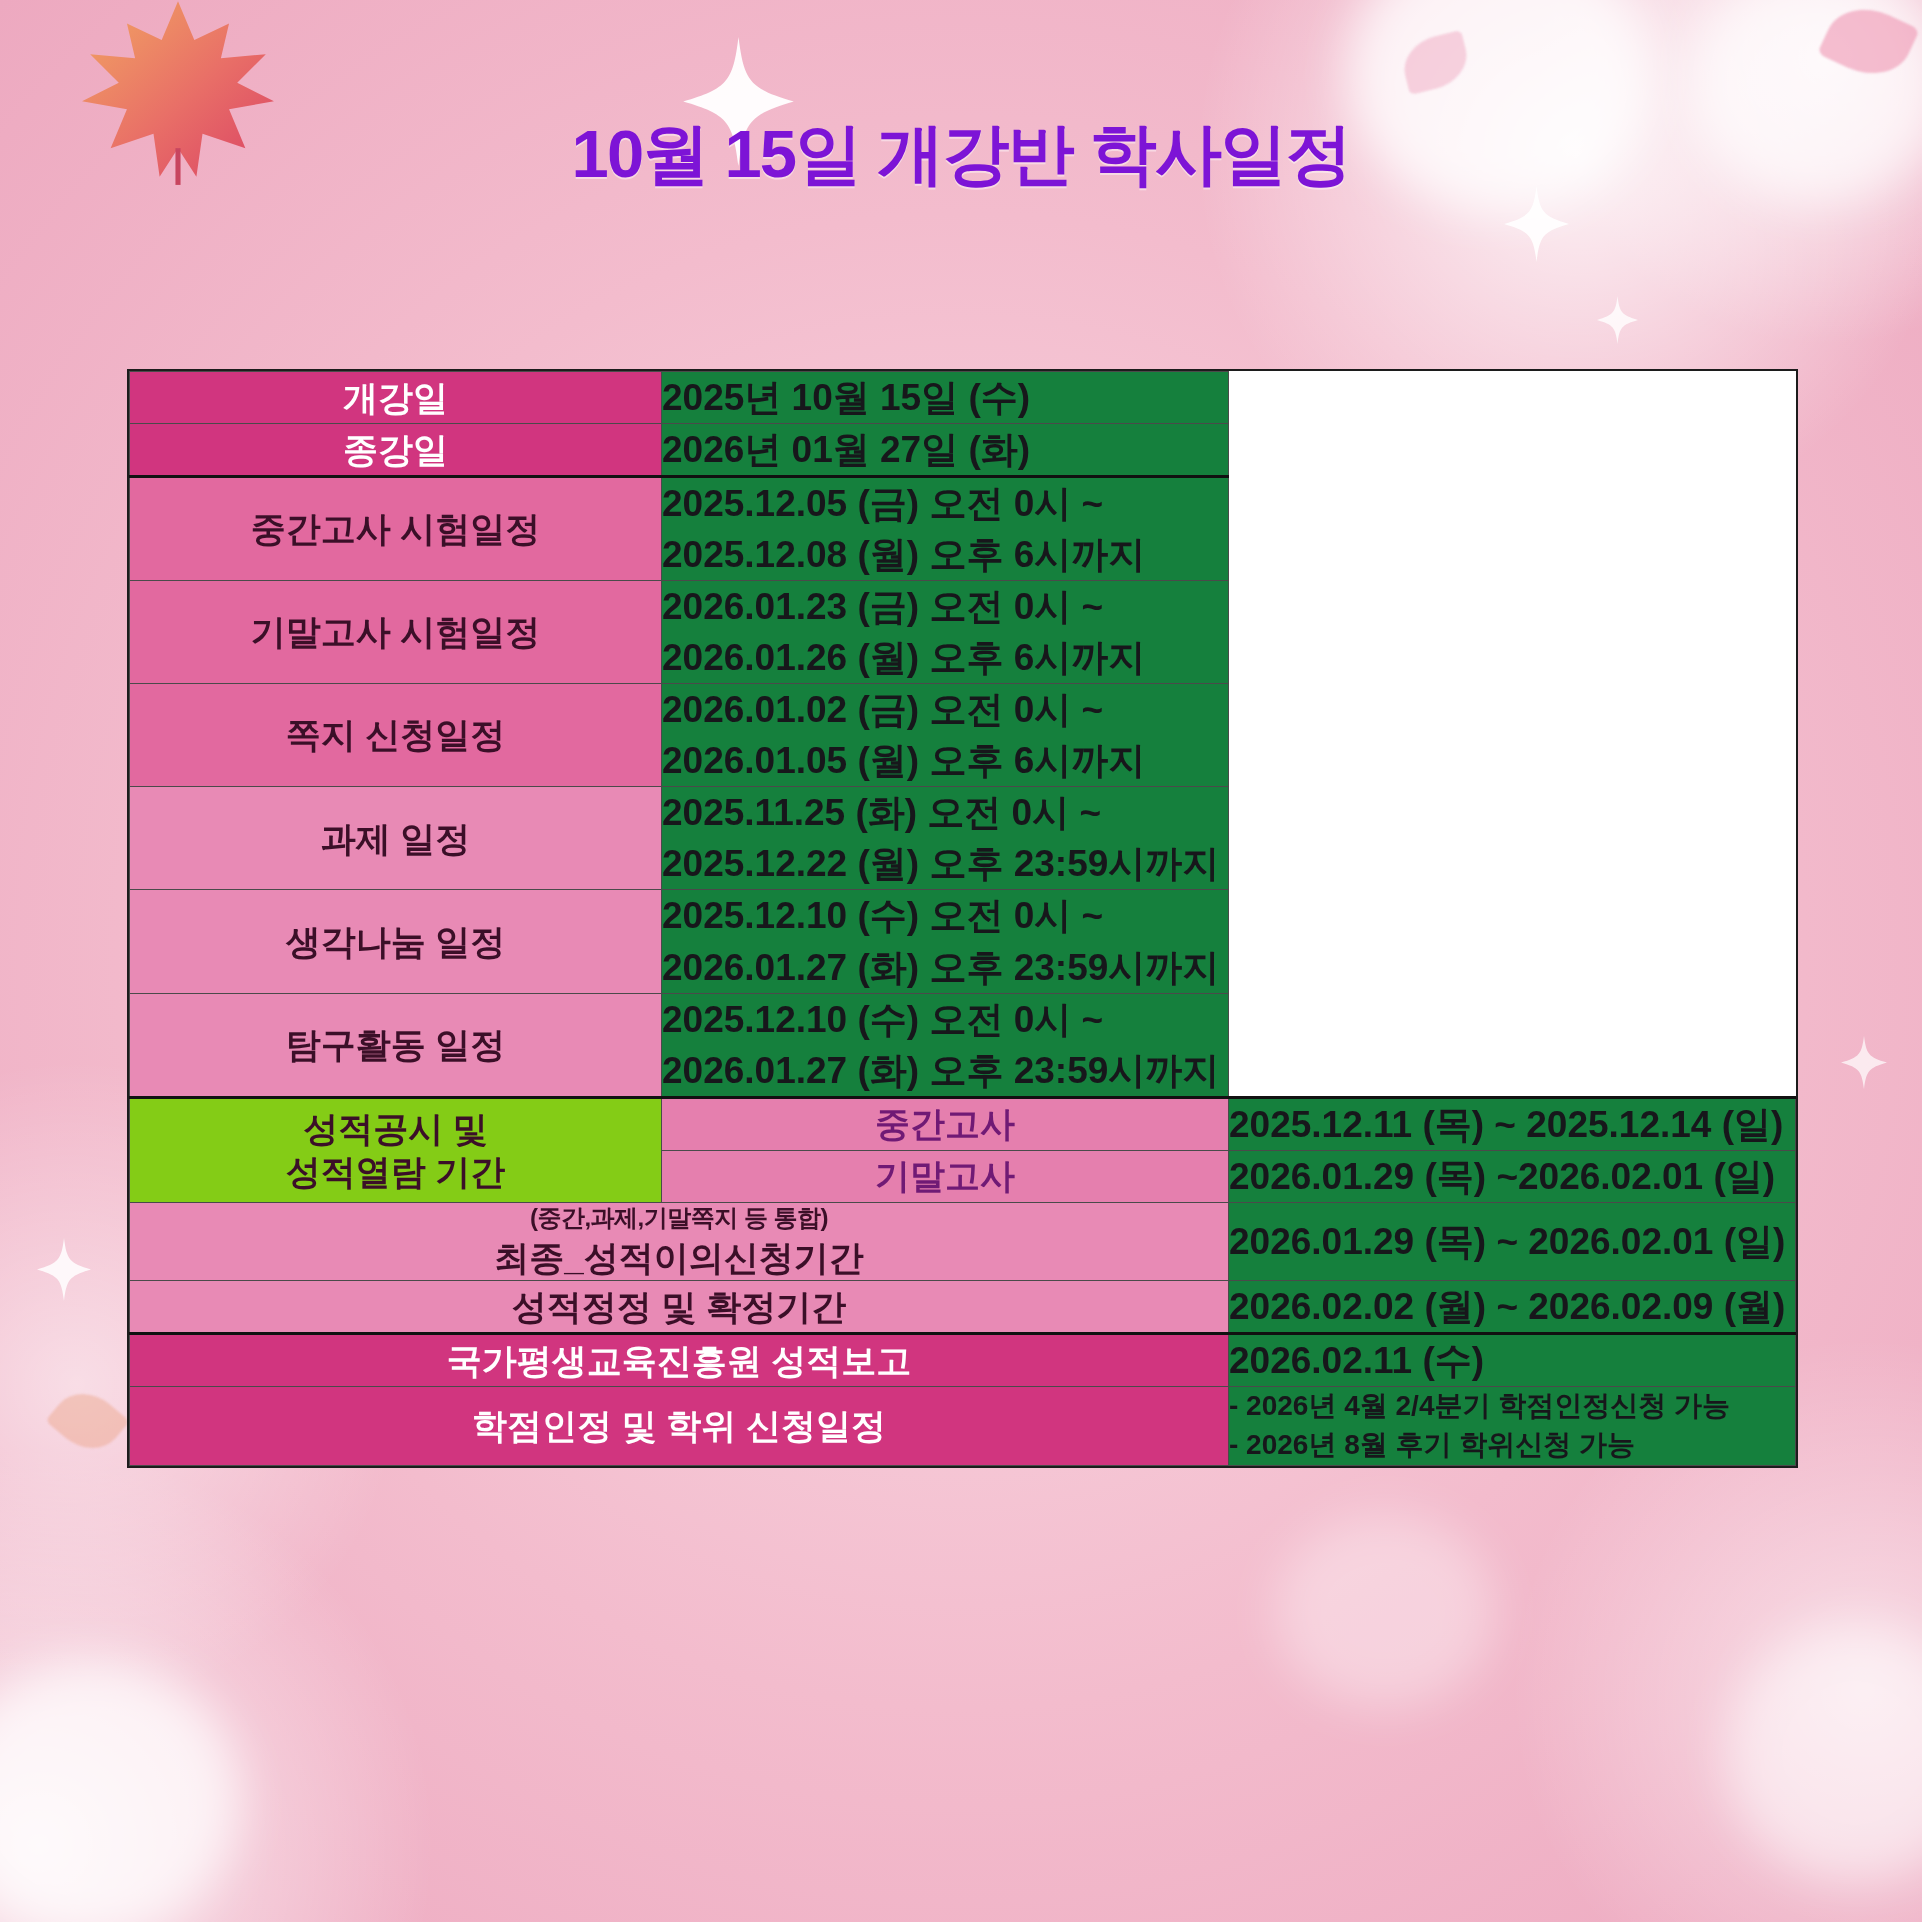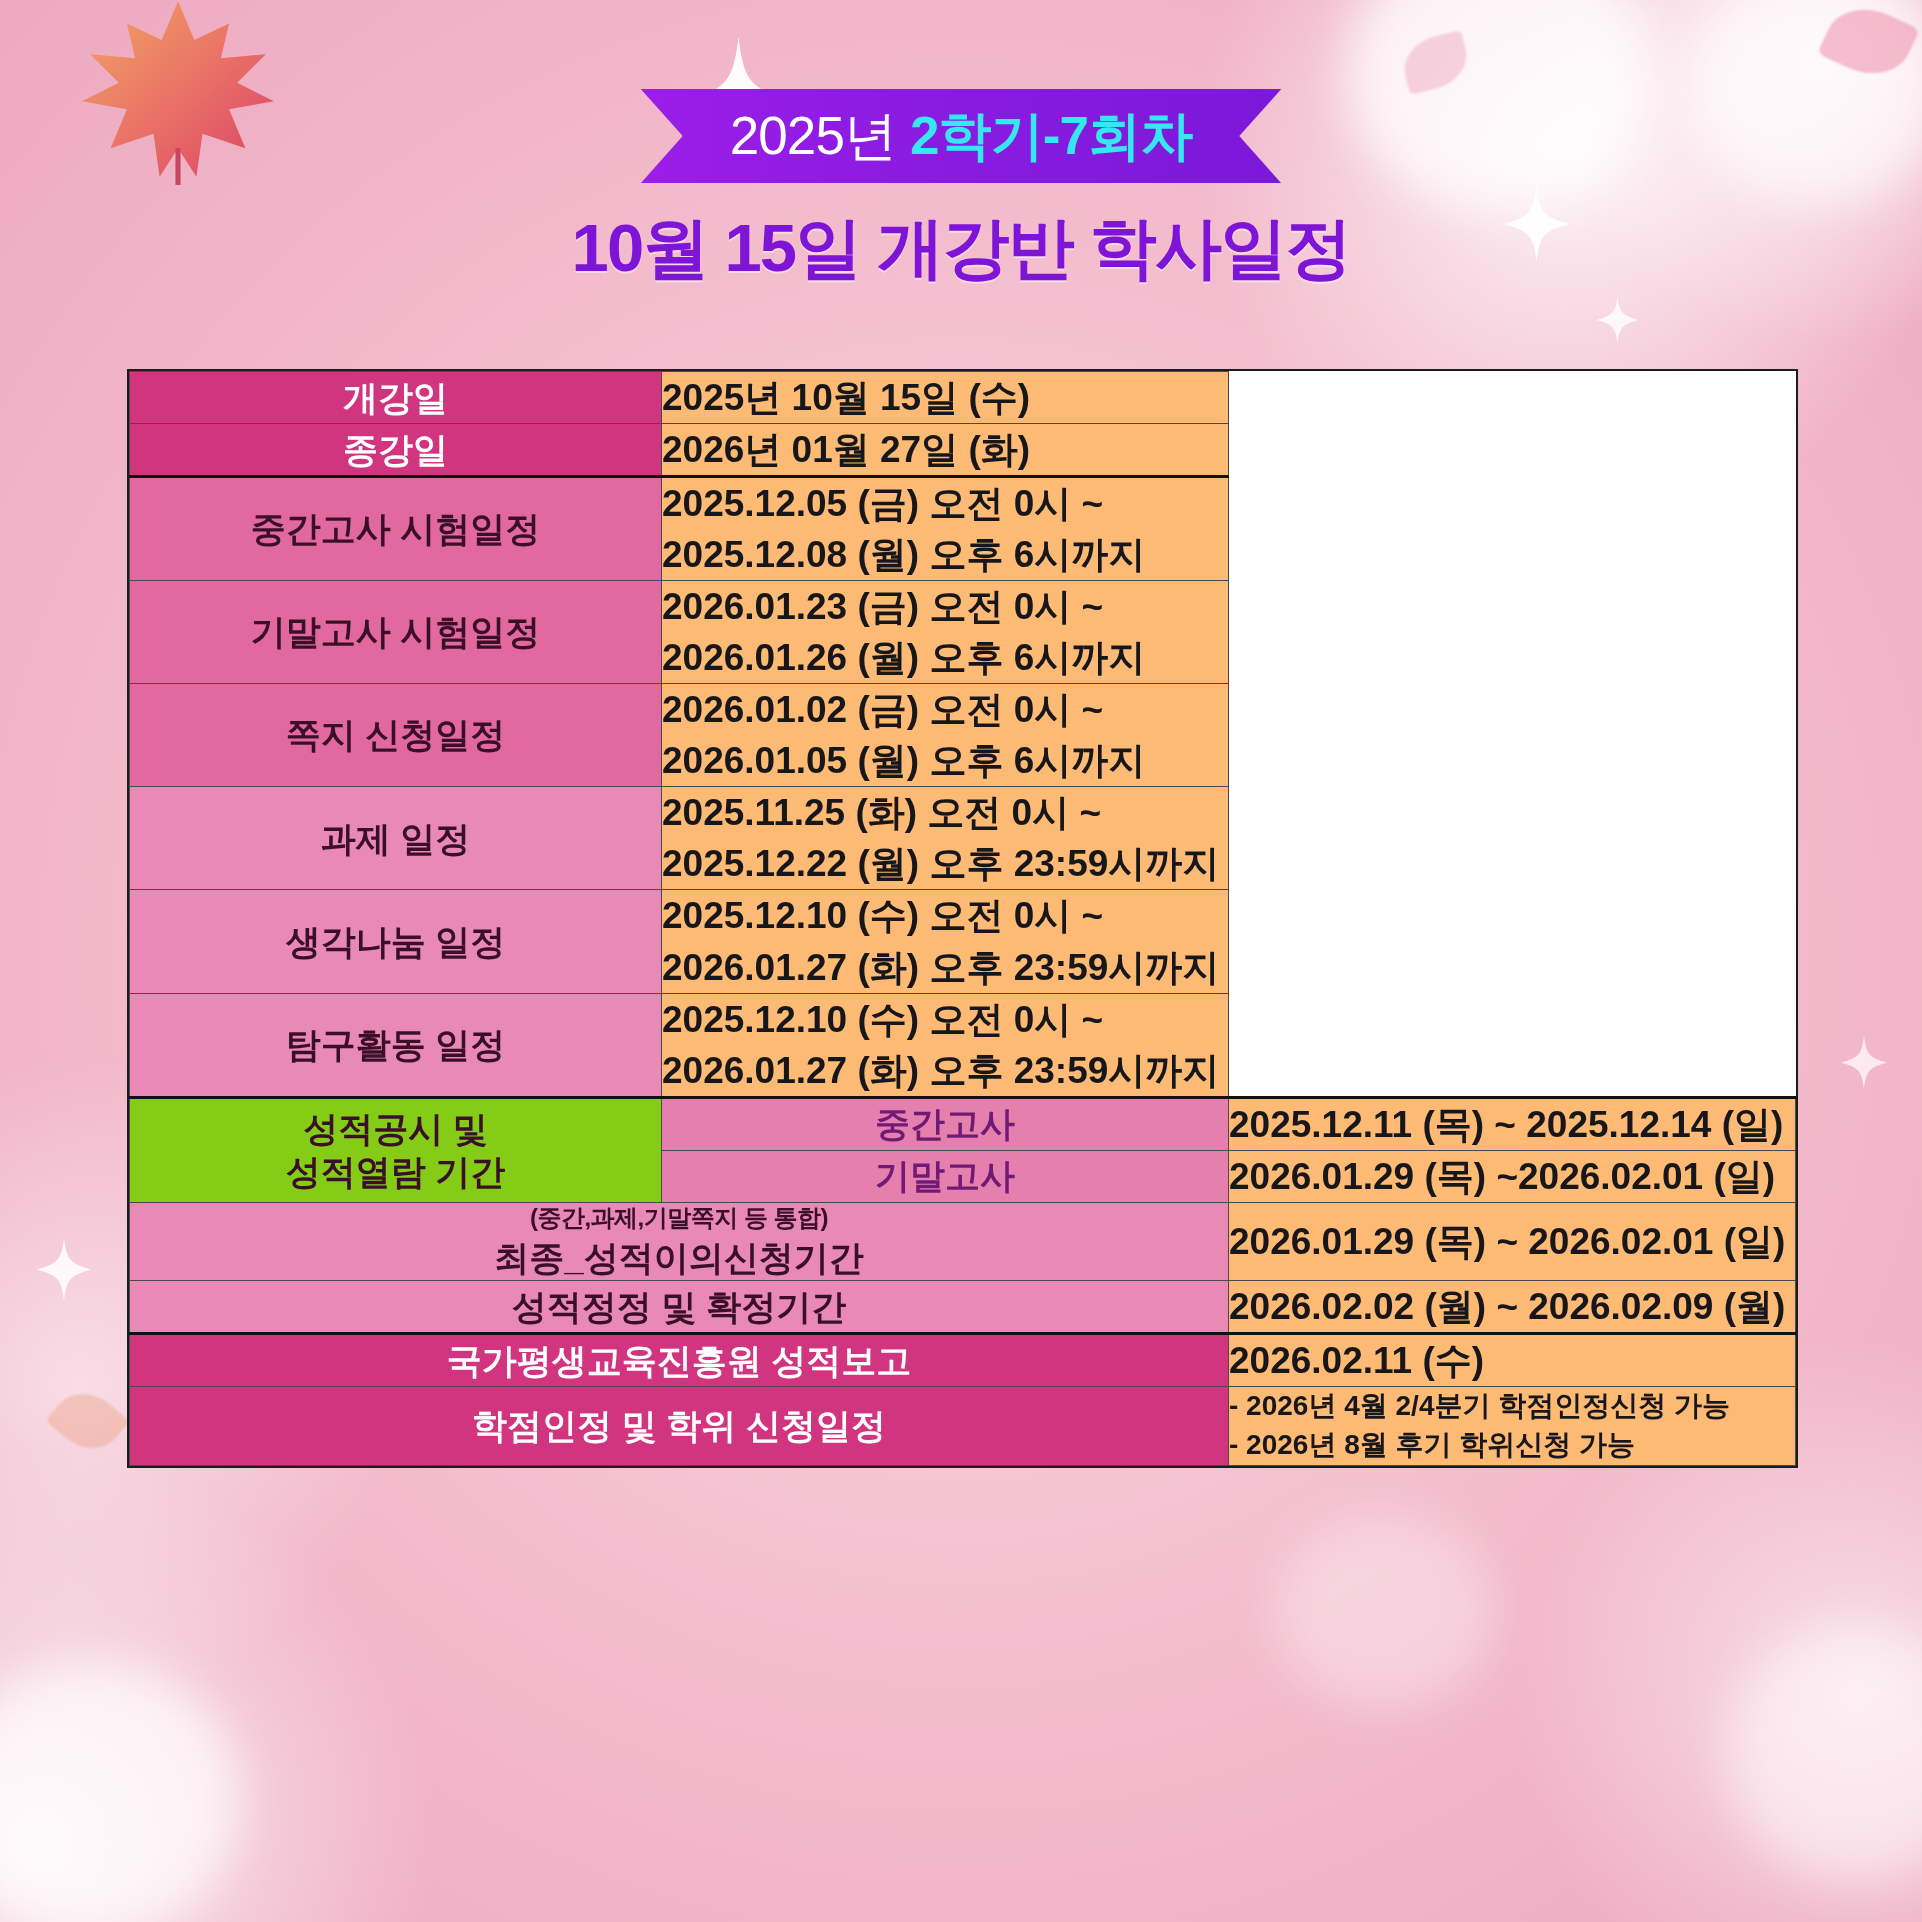--- a/index.html
+++ b/index.html
@@ -121,21 +121,21 @@
     font-size: 35px;
     font-weight: 700;
     color: #2b1220;
     padding: 20px 9.2px;
     line-height: 1.25;
   }
   .label-strong { background: #d1357f; color: #ffffff; }
   .label-mid    { background: #e2699f; color: #3b0f28; }
   .label-soft   { background: #e88ab5; color: #3b0f28; }
   .value-cell {
-    background: #fdba74;
+    background: #15803d;
     font-size: 37px;
     font-weight: 700;
     color: #17171b;
     padding: 22px 0 22px 37px;
     line-height: 1.38;
     text-align: left;
   }
   .value-cell.small { font-size: 28px; }
   .group-label {
     width: 220px;
@@ -201,24 +201,20 @@
   <path d="M30 0 C33 24 36 28 60 35 C36 42 33 46 30 70 C27 46 24 42 0 35 C24 28 27 24 30 0 Z" fill="#ffffff" opacity="0.8"></path>
 </svg>
 <svg class="sparkle" style="left:37px; top:1237px; width:54px; height:65px;" viewBox="0 0 60 70">
   <path d="M30 0 C33 24 36 28 60 35 C36 42 33 46 30 70 C27 46 24 42 0 35 C24 28 27 24 30 0 Z" fill="#ffffff" opacity="0.85"></path>
 </svg>
 <svg class="sparkle" style="left:1841px; top:1034px; width:46px; height:57px;" viewBox="0 0 60 70">
   <path d="M30 0 C33 24 36 28 60 35 C36 42 33 46 30 70 C27 46 24 42 0 35 C24 28 27 24 30 0 Z" fill="#ffffff" opacity="0.7"></path>
 </svg>
 
 <div class="header">
-  <div class="ribbon">
-    <span class="year">2025년</span>
-    <span class="term">2학기-7회차</span>
-  </div>
   <div class="title">10월 15일 개강반 학사일정</div>
 </div>
 
 <div class="table-wrap">
   <table class="schedule">
     <tbody>
       <tr>
         <td class="label-cell label-strong">개강일</td>
         <td class="value-cell">2025년 10월 15일 (수)</td>
       </tr>

